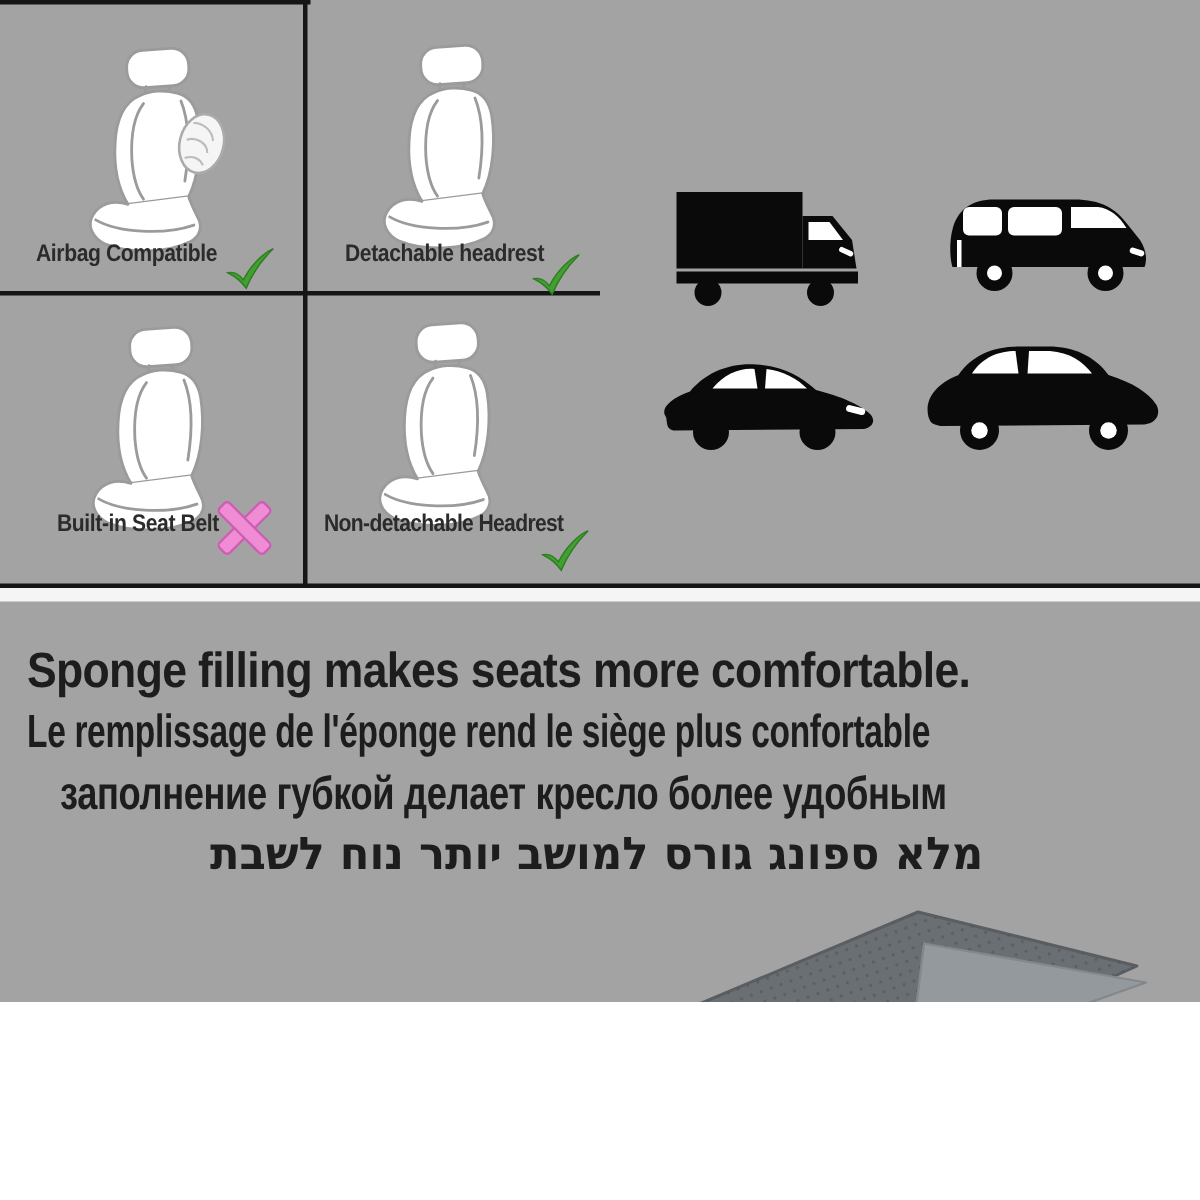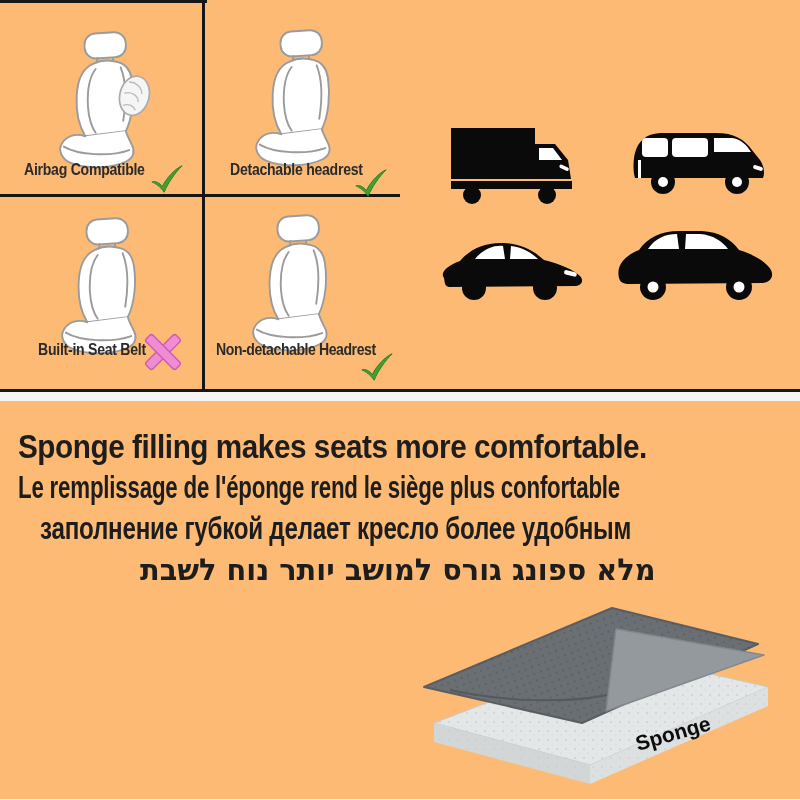--- a/index.html
+++ b/index.html
@@ -1,16 +1,16 @@
 <!DOCTYPE html>
 <html><head>
 <meta charset="utf-8">
 <style>
   html,body{margin:0;padding:0;background:#fff;}
-  .canvas{position:relative;width:800px;height:799px;background:#fdba74;overflow:hidden;
+  .canvas{position:relative;width:800px;height:668px;background:#a3a3a3;overflow:hidden;
           font-family:"Liberation Sans",sans-serif;}
   .gline{position:absolute;background:#161616;}
   .band{position:absolute;background:#f5f5f5;}
   .feat-label{position:absolute;font-weight:bold;font-size:16px;color:#2b2b2b;white-space:nowrap;
               transform:scaleX(.88);transform-origin:0 0;letter-spacing:-0.3px;}
   .mark{position:absolute;}
   .seat{position:absolute;}
   .veh{position:absolute;fill:#0a0a0a;}
   .txt{position:absolute;white-space:nowrap;font-weight:bold;color:#1d1d1d;transform-origin:0 50%;}
   .t-en{left:18px;top:428px;font-size:33px;transform:scaleX(.90);letter-spacing:-.5px;}

